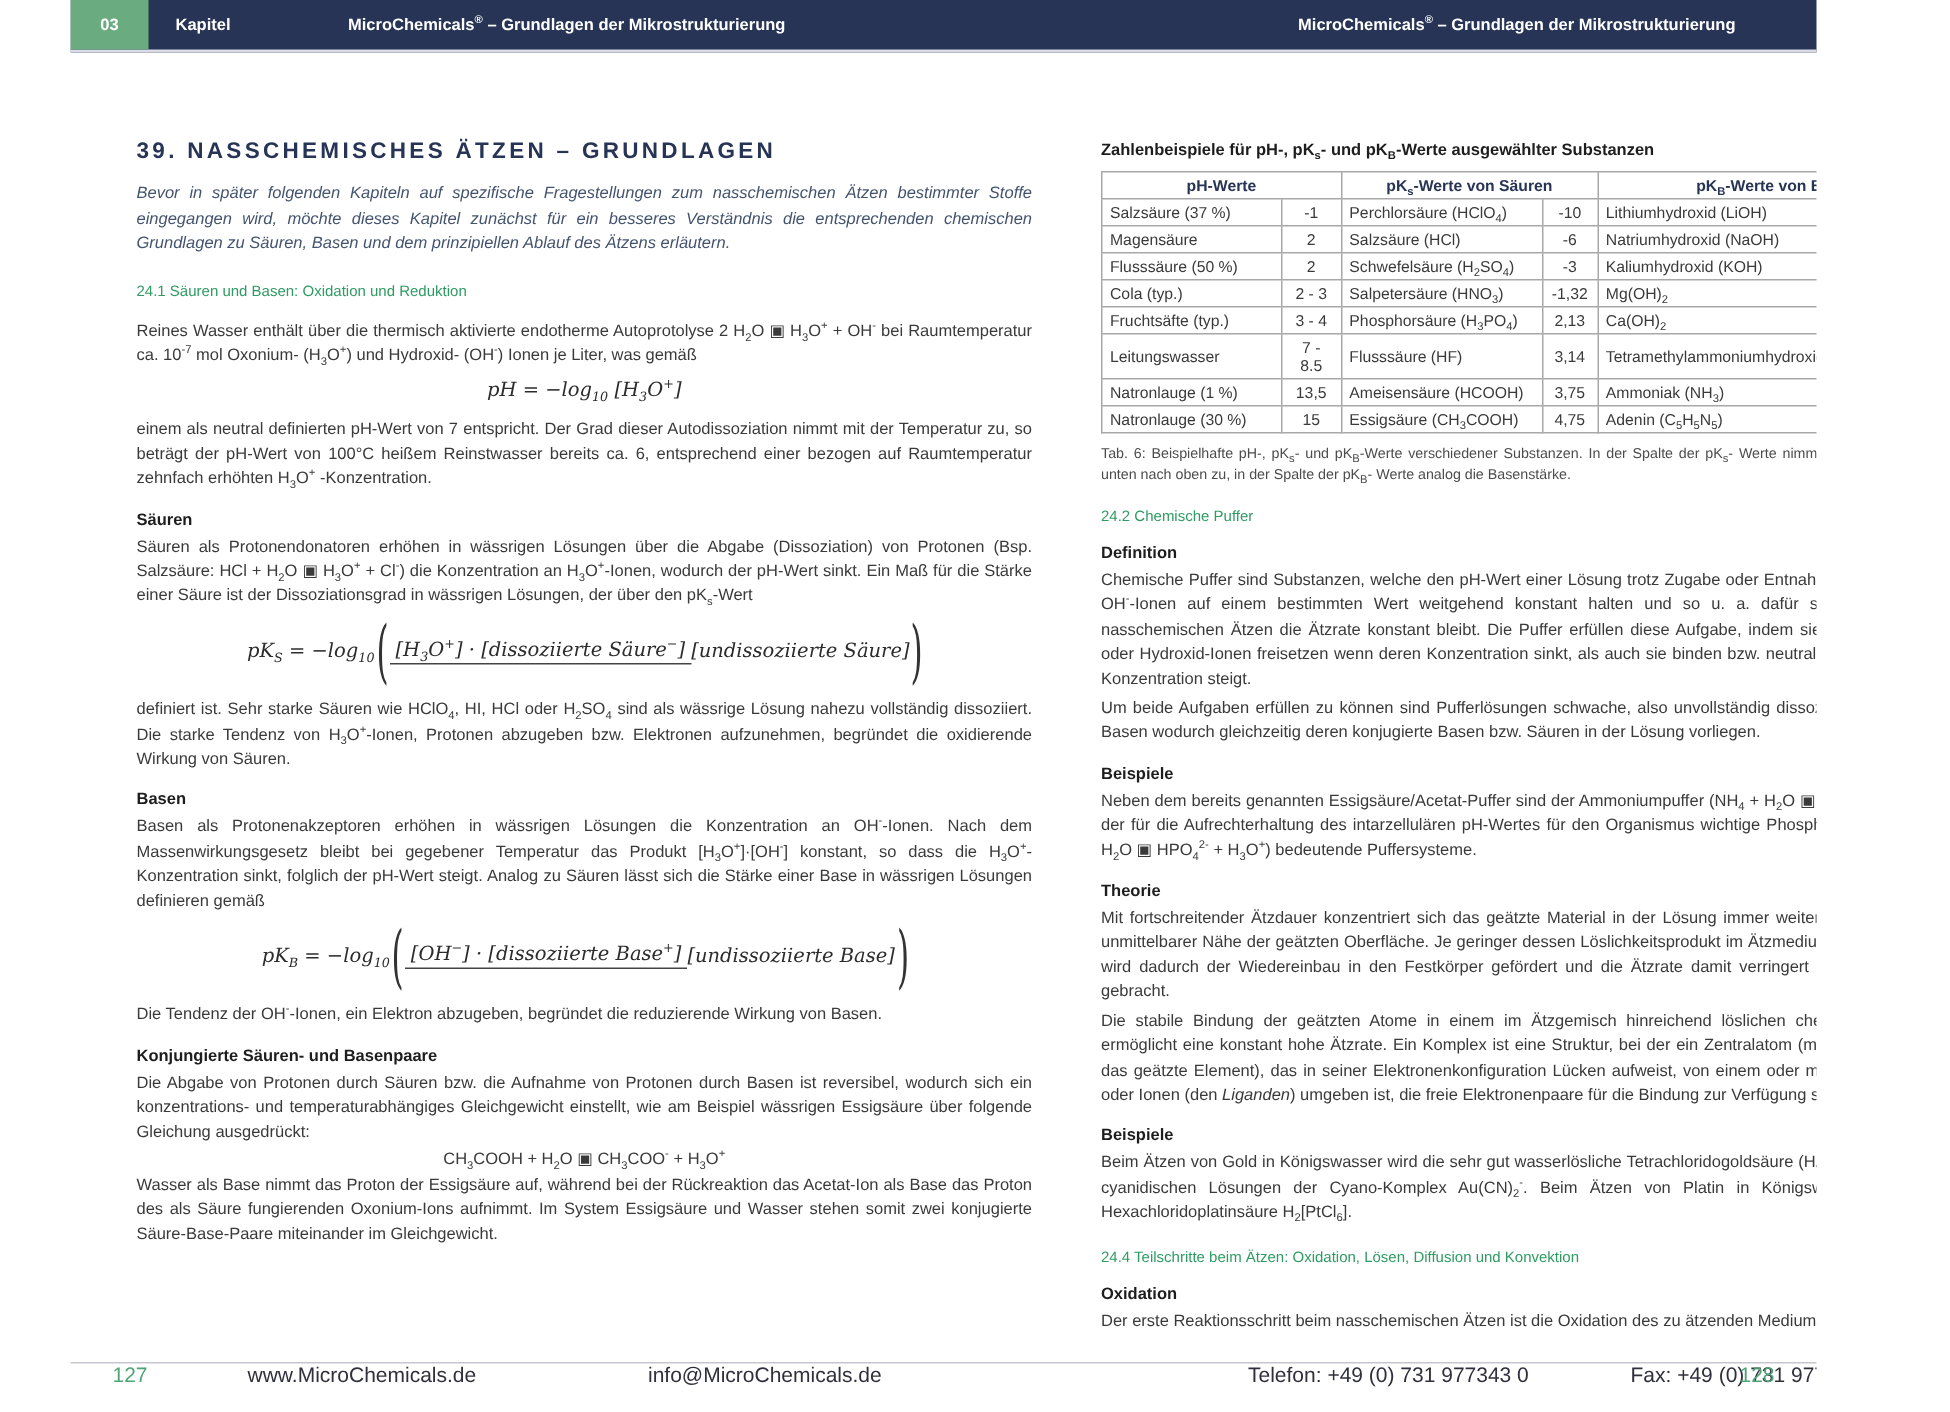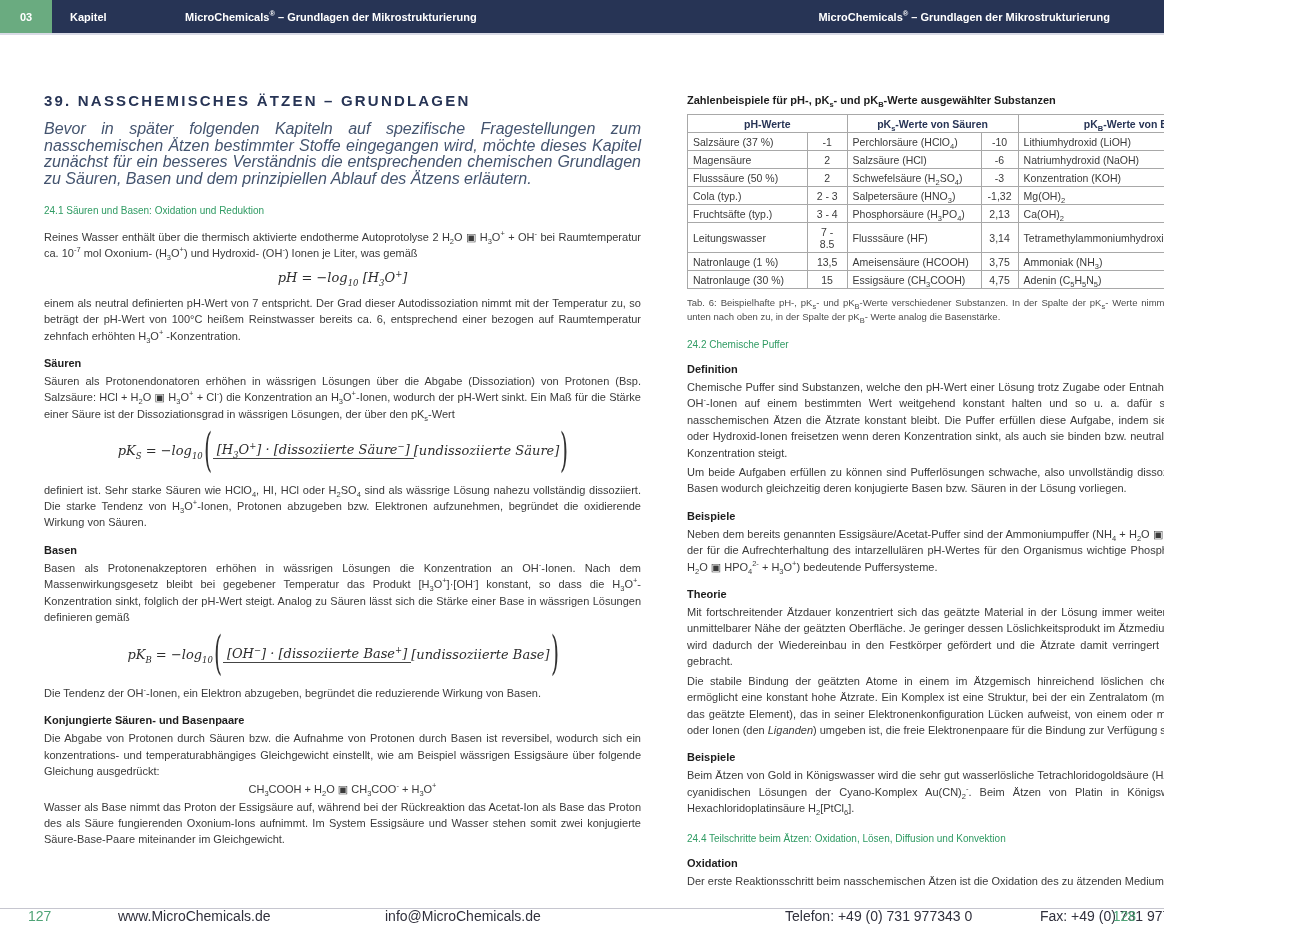--- a/index.html
+++ b/index.html
@@ -1,18 +1,18 @@
 <!DOCTYPE html>
 <html><head>
 <meta charset="utf-8">
 <style>
   html,body { margin:0; padding:0; background:#ffffff; }
   .page {
     position:relative; width:1164px; height:941px; background:#ffffff;
-    font-family:"Liberation Sans", sans-serif; overflow:hidden;
+    font-family:"Liberation Sans", sans-serif; overflow:hidden;margin-left:47px;
   }
   
   .topbar {
     position:absolute; top:0; left:0; width:1300px; height:33px;
     background:#273455; border-bottom:2px solid #d9dbe6;
   }
   .chapterbox {
     position:absolute; top:0; width:52px; height:33px; background:#6aab80;
     color:#fff; display:flex; align-items:center; justify-content:center;
     font-size:11px; font-weight:bold;
@@ -31,21 +31,21 @@
   sub { font-size:7.5px; line-height:0; }
   
   .col { position:absolute; top:88px; }
   .col-left  { left:44px;  width:597px; }
   .col-right { left:687px; width:571px; }
   h1.pagetitle {
     font-size:15px; font-weight:bold; color:#273455; letter-spacing:2.2px;
     margin:4px 0 12px;
   }
   p.intro {
-    font-style:italic; color:#44546f; font-size:16px; line-height:16.5px;
+    font-style:italic; color:#44546f; font-size:11px; line-height:16.5px;
     text-align:justify; margin:0 0 18px;
   }
   h2.sec {
     color:#2f9b63; font-size:10px; font-weight:normal; margin:16px 0 13px;
   }
   h3.sub { font-size:11px; font-weight:bold; color:#1d1d1d; margin:13px 0 4px; }
   p.body {
     font-size:11px; line-height:16.4px; color:#3a3a3a; text-align:justify;
     margin:0 0 3px;
   }
@@ -180,21 +180,21 @@
           <td>Salzsäure (HCl)</td>
             <td class="val">-6</td>
           <td>Natriumhydroxid (NaOH)</td>
             <td class="val">&lt; 1</td>
         </tr>
         <tr>
           <td>Flusssäure (50 %)</td>
             <td class="val">2</td>
           <td>Schwefelsäure (H<sub>2</sub>SO<sub>4</sub>)</td>
             <td class="val">-3</td>
-          <td>Konzentration (KOH)</td>
+          <td>Kaliumhydroxid (KOH)</td>
             <td class="val">&lt; 1</td>
         </tr>
         <tr>
           <td>Cola (typ.)</td>
             <td class="val">2 - 3</td>
           <td>Salpetersäure (HNO<sub>3</sub>)</td>
             <td class="val">-1,32</td>
           <td>Mg(OH)<sub>2</sub></td>
             <td class="val">1,2</td>
         </tr>

